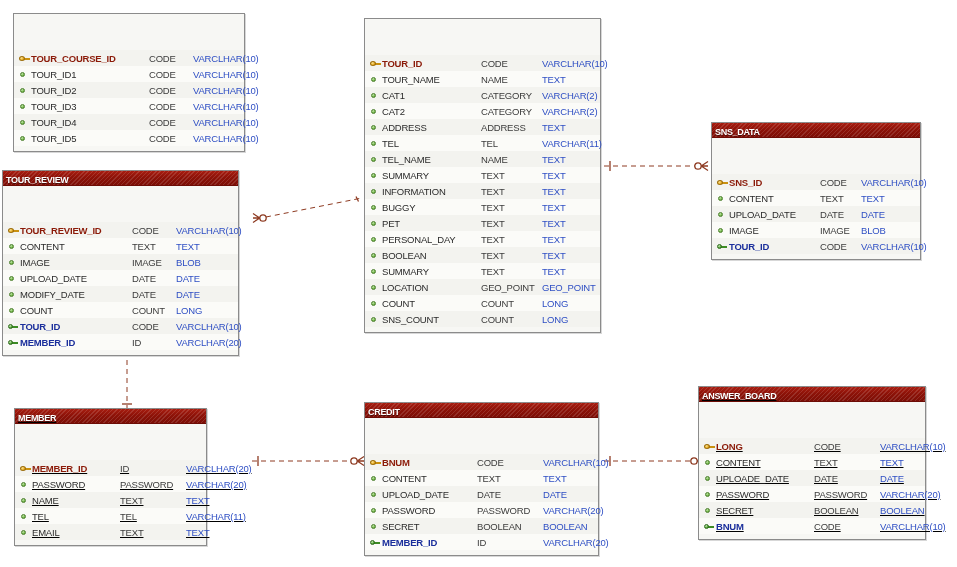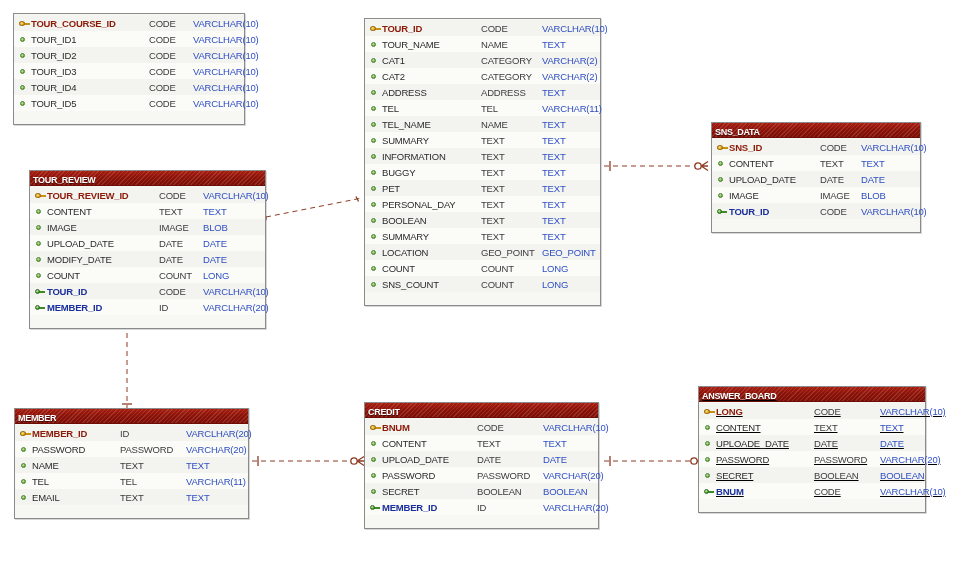--- a/index.html
+++ b/index.html
@@ -46,21 +46,22 @@
   }
   .entity-title {
     font-size: 9px;
     font-weight: bold;
     color: #ffffff;
     letter-spacing: -0.3px;
     text-shadow: 0 1px 0 rgba(0,0,0,0.45);
     font-family: "Liberation Sans", sans-serif;
   }
   .entity-body {
-    padding: 1px 0 13px 0;
+    padding: 1px 0 5px 0;
+    margin-top: 35px;
   }
   .col-row {
     display: flex;
     align-items: center;
     height: 16px;
     font-size: 9.5px;
     color: #2a2a2a;
     white-space: nowrap;
     padding-left: 4px;
     box-sizing: border-box;
@@ -250,21 +251,21 @@
       </div>
       <div class="col-row even">
         <span class="col-icon ic-dot"></span>
         <span class="col-name" style="width:118px">TOUR_ID5</span>
         <span class="col-domain" style="width:44px">CODE</span>
         <span class="col-type">VARCLHAR(10)</span>
       </div>
     </div>
   </div>
 
-  <div class="entity" style="left:29px; top:170px; width:237px;">
+  <div class="entity" style="left:2px; top:170px; width:237px;">
     <div class="entity-header">
       <span class="entity-title">TOUR_REVIEW</span>
     </div>
     <div class="entity-body">
       <div class="col-row odd">
         <span class="col-icon ic-pk"></span>
         <span class="col-name pk" style="width:112px">TOUR_REVIEW_ID</span>
         <span class="col-domain" style="width:44px">CODE</span>
         <span class="col-type">VARCLHAR(10)</span>
       </div>
@@ -306,21 +307,21 @@
       </div>
       <div class="col-row even">
         <span class="col-icon ic-fk"></span>
         <span class="col-name fk" style="width:112px">MEMBER_ID</span>
         <span class="col-domain" style="width:44px">ID</span>
         <span class="col-type">VARCLHAR(20)</span>
       </div>
     </div>
   </div>
 
-  <div class="entity" style="left:14px; top:408px; width:235px;">
+  <div class="entity" style="left:14px; top:408px; width:193px;text-decoration:underline;">
     <div class="entity-header">
       <span class="entity-title">MEMBER</span>
     </div>
     <div class="entity-body">
       <div class="col-row odd">
         <span class="col-icon ic-pk"></span>
         <span class="col-name pk" style="width:88px">MEMBER_ID</span>
         <span class="col-domain" style="width:66px">ID</span>
         <span class="col-type">VARCLHAR(20)</span>
       </div>

